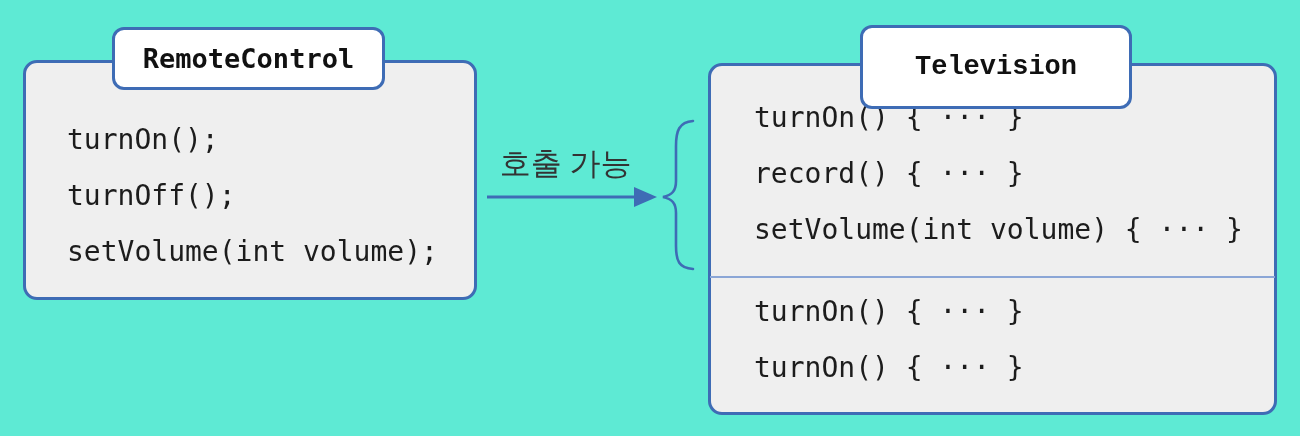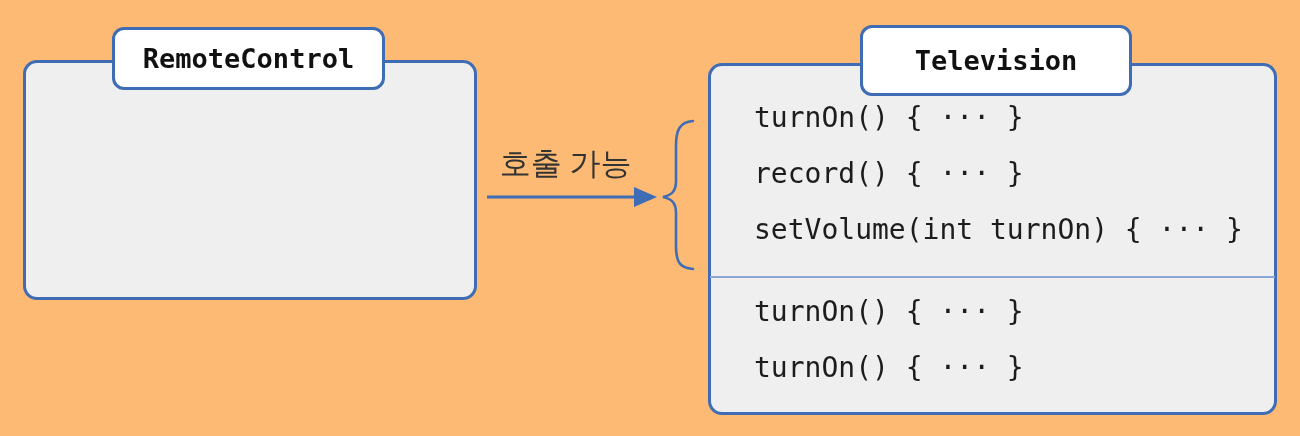--- a/index.html
+++ b/index.html
@@ -1,20 +1,20 @@
 <!DOCTYPE html>
 <html><head>
 <meta charset="utf-8">
 <style>
   html, body { margin: 0; padding: 0; background: #ffffff; }
   .canvas {
     position: relative;
     width: 1300px;
     height: 436px;
-    background: #fdba74;
+    background: #5eead4;
     font-family: "DejaVu Sans Mono", "Liberation Mono", monospace;
     overflow: hidden;
   }
   .class-box {
     position: absolute;
     background: #efefef;
     border: 3px solid #3e6cb5;
     border-radius: 14px;
     box-sizing: border-box;
   }
@@ -28,21 +28,21 @@
     box-sizing: border-box;
     display: flex;
     align-items: center;
     justify-content: center;
     font-weight: bold;
     font-size: 27px;
     color: #111111;
     z-index: 3;
   }
   .tab-left  { left: 112px; top: 27px; width: 273px; height: 63px; }
-  .tab-right { left: 860px; top: 25px; width: 272px; height: 71px; }
+  .tab-right { left: 860px; top: 25px; width: 272px; height: 84px; font-family: Liberation Mono, monospace; }
   .method-list { position: absolute; z-index: 2; }
   .method {
     font-size: 28px;
     line-height: 56px;
     color: #1c1c1c;
     white-space: pre;
   }
   .list-left        { left: 67px;  top: 112px; }
   .list-right-upper { left: 754px; top: 90px; }
   .list-right-lower { left: 754px; top: 284px; }
@@ -76,20 +76,25 @@
 </style>
 </head>
 <body>
 
 <div class="canvas">
 
   <div class="class-box box-left"></div>
   <div class="class-tab tab-left">
     <span>RemoteControl</span>
   </div>
+  <div class="method-list list-left">
+    <div class="method">turnOn();</div>
+    <div class="method">turnOff();</div>
+    <div class="method">setVolume(int volume);</div>
+  </div>
 
   <div class="arrow-label">호출 가능</div>
 
   <svg class="overlay-svg" viewBox="0 0 1300 436" xmlns="http://www.w3.org/2000/svg">
     <g>
       <line x1="487" y1="197" x2="636" y2="197" stroke="#3e6cb5" stroke-width="3"></line>
       <polygon points="634,187 657,197 634,207" fill="#3e6cb5"></polygon>
     </g>
     <path d="M 693 121
              C 679 122, 676 131, 676 146
@@ -100,21 +105,21 @@
              C 676 261, 679 268, 693 269" fill="none" stroke="#3e6cb5" stroke-width="2.6" stroke-linecap="round"></path>
   </svg>
 
   <div class="class-box box-right"></div>
   <div class="class-tab tab-right">
     <span>Television</span>
   </div>
   <div class="method-list list-right-upper">
     <div class="method">turnOn() { ··· }</div>
     <div class="method">record() { ··· }</div>
-    <div class="method">setVolume(int turnOn) { ··· }</div>
+    <div class="method">setVolume(int volume) { ··· }</div>
   </div>
   <div class="section-divider"></div>
   <div class="method-list list-right-lower">
     <div class="method">turnOn() { ··· }</div>
     <div class="method">turnOn() { ··· }</div>
   </div>
 
 </div>
 
 </body></html>

